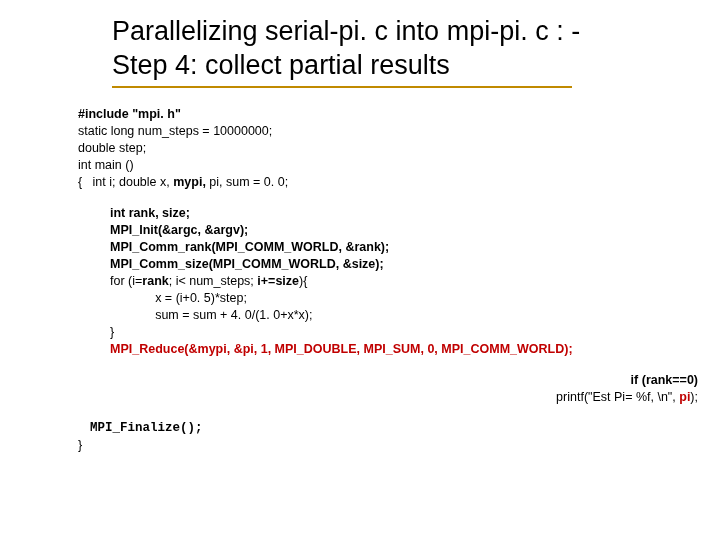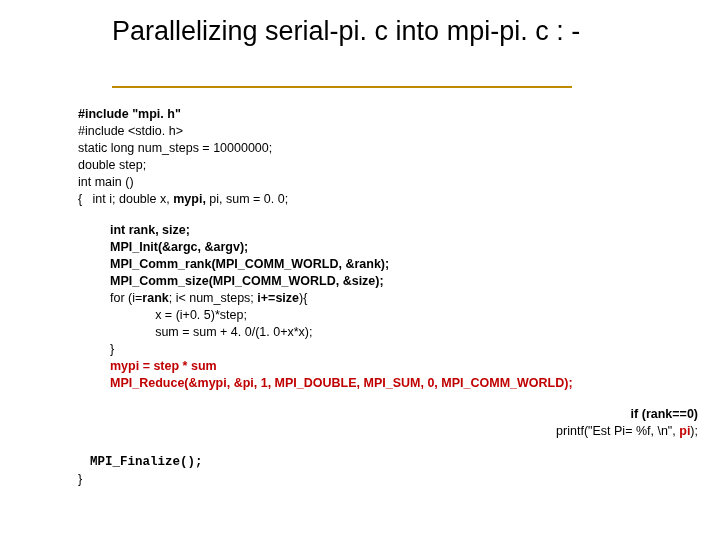--- a/index.html
+++ b/index.html
@@ -68,41 +68,40 @@
   }
   .b { font-weight: bold; }
   .red { color: #c00000; font-weight: bold; }
 </style>
 </head>
 <body>
 <div class="slide">
 
   <div class="title">
     <span>Parallelizing serial-pi. c into mpi-pi. c : -</span><br>
+    <span>Step 4: collect partial results</span>
   </div>
   <div class="underline"></div>
 
   <div class="body">
     <p class="b">#include "mpi. h"</p>
-    <p>#include &lt;stdio. h&gt;</p>
     <p>static long num_steps = 10000000;</p>
     <p>double step;</p>
     <p>int main ()</p>
     <p><span>{   int i; double x, </span><span class="b">mypi,</span><span> pi, sum = 0. 0;</span></p>
 
     <div class="block2">
       <p class="b">int rank, size;</p>
       <p class="b">MPI_Init(&amp;argc, &amp;argv);</p>
       <p class="b">MPI_Comm_rank(MPI_COMM_WORLD, &amp;rank);</p>
       <p class="b">MPI_Comm_size(MPI_COMM_WORLD, &amp;size);</p>
       <p><span>for (i=</span><span class="b">rank</span><span>; i&lt; num_steps; </span><span class="b">i+=size</span><span>){</span></p>
       <p>             x = (i+0. 5)*step;</p>
       <p>             sum = sum + 4. 0/(1. 0+x*x);</p>
       <p>}</p>
-      <p class="red">mypi = step * sum</p>
       <p class="red">MPI_Reduce(&amp;mypi, &amp;pi, 1, MPI_DOUBLE, MPI_SUM, 0, MPI_COMM_WORLD);</p>
     </div>
 
     <div class="block3">
       <p class="b">if (rank==0)</p>
       <p><span>     printf("Est Pi= %f, \n", </span><span class="red">pi</span><span>);</span></p>
     </div>
 
     <div class="block4">
       <p class="b">MPI_Finalize();</p>

